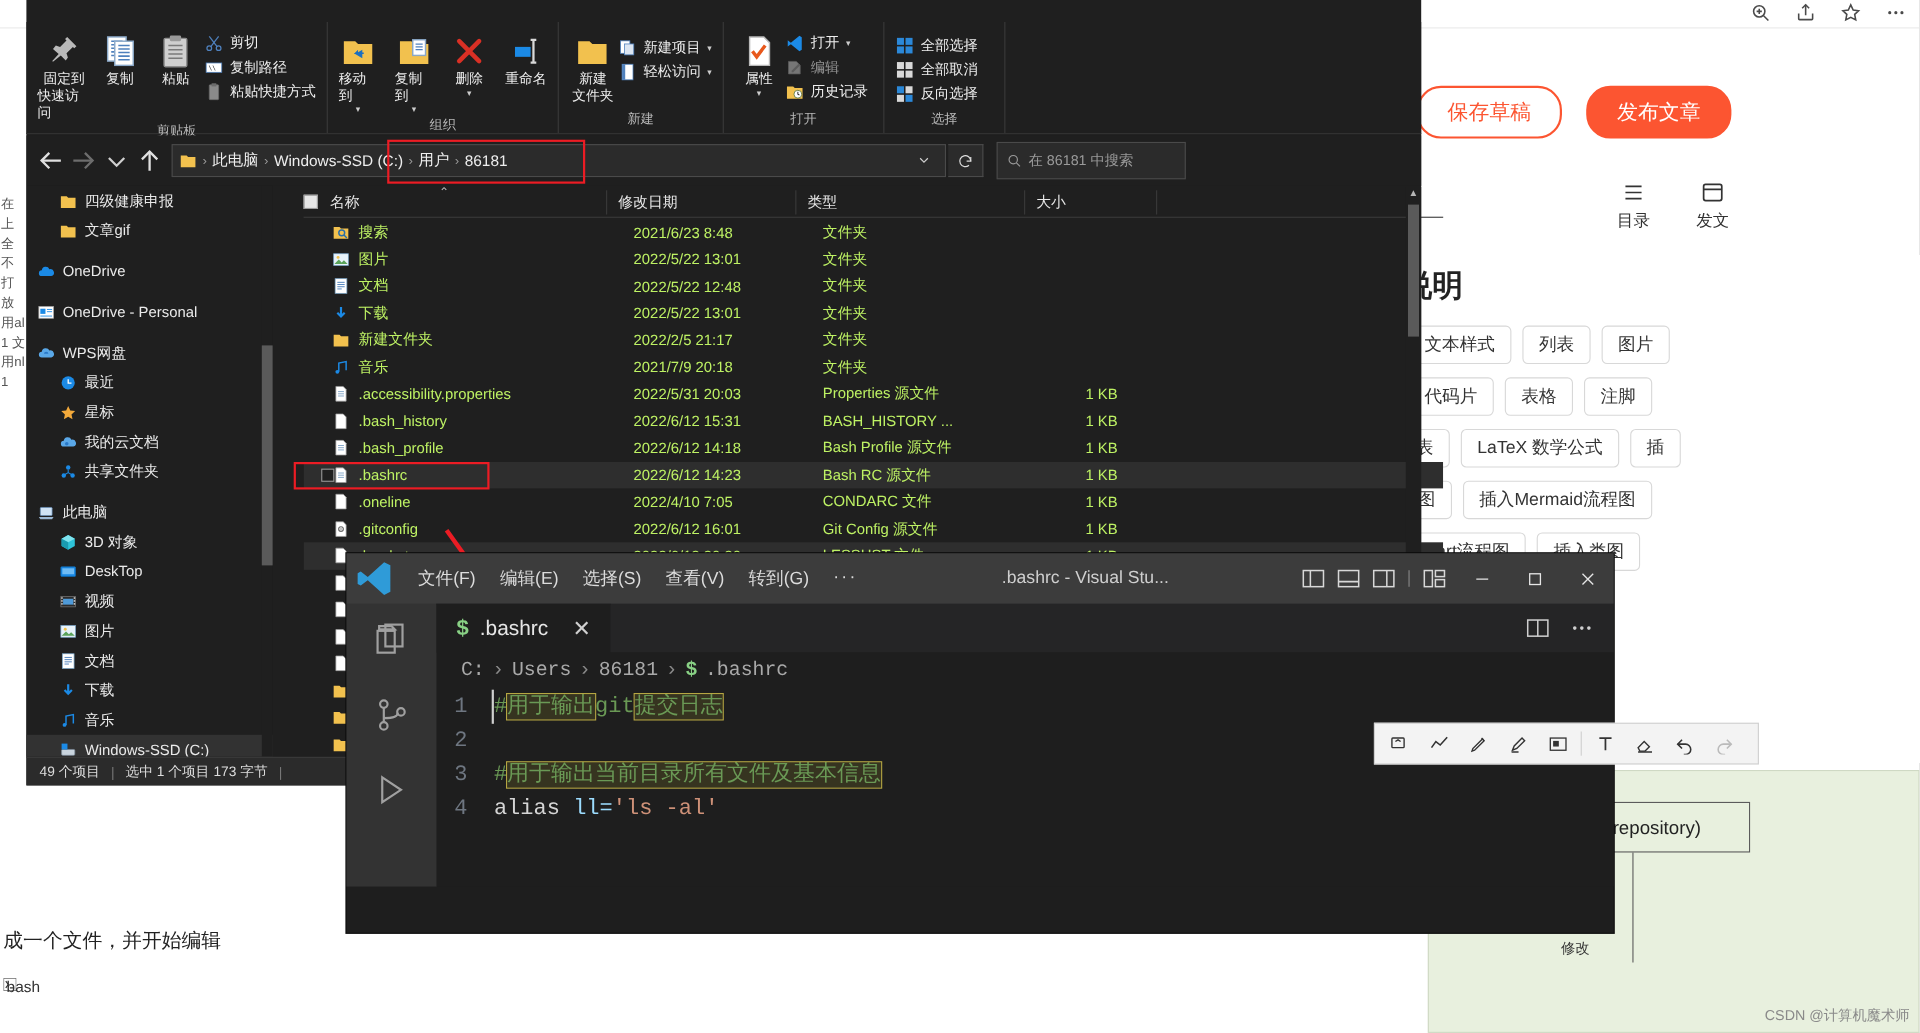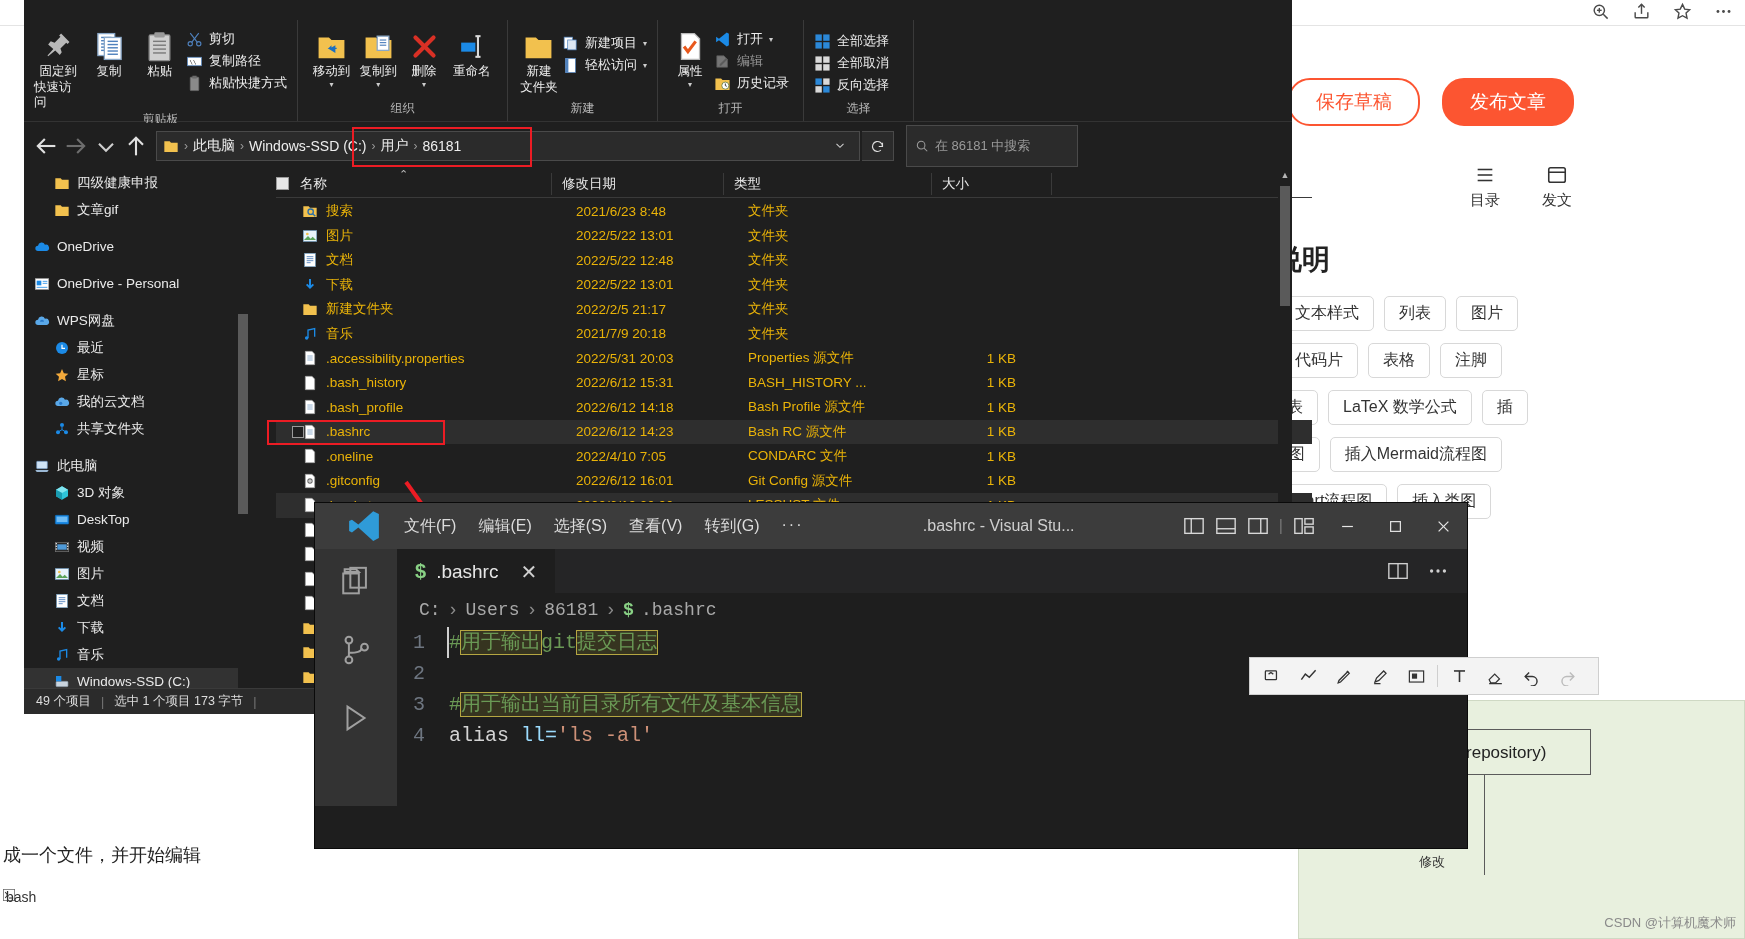--- a/index.html
+++ b/index.html
@@ -121,22 +121,22 @@
     display:flex; align-items:center; padding:0 6px; gap:3px; font-size:14px; color:#eee;
     margin-left:4px;
   }
   .crumbbox .sep { color:#9a9a9a; font-size:12px; padding:0 2px; }
   .crumb { cursor:pointer; white-space:nowrap; }
   .crumb-spacer { flex:1; }
   .crumb-dd { width:26px; text-align:center; color:#ccc; cursor:pointer; }
   .refresh { width:32px; height:30px; border:1px solid #4a4a4a; border-left:none; background:#2b2b2b;
              display:flex; align-items:center; justify-content:center; color:#ddd; cursor:pointer; }
   .searchbox {
-    width:172px; height:42px; border:1px solid #4a4a4a; background:#2b2b2b; margin-left:10px;
-    display:flex; align-items:center; gap:6px; padding:0 8px; font-size:13px; color:#9a9a9a;
+    width:172px; height:18px; border:1px solid #4a4a4a; background:#2b2b2b; margin-left:10px;
+    display:flex; align-items:center; gap:6px; padding:16px 8px; font-size:13px; color:#9a9a9a;
   }
   .searchbox svg { width:14px; height:14px; flex:none; }
 
   
   .navpane {
     position:absolute; left:0; top:169px; width:224px; height:519px;
     background:#1f1f1f; overflow:hidden;
   }
   .nav-item { display:flex; align-items:center; gap:7px; height:27px; font-size:13.5px; color:#eaeaea;
               padding-left:10px; cursor:pointer; white-space:nowrap; }
@@ -153,21 +153,21 @@
   .colheader {
     position:absolute; left:252px; top:170px; width:1036px; height:28px;
     border-bottom:1px solid #3a3a3a; display:flex; align-items:center;
     font-size:13.5px; color:#e8e8e8;
   }
   .colheader .cell { border-right:1px solid #3a3a3a; height:22px; display:flex; align-items:center; padding-left:10px; }
   .sortmark { position:absolute; left:375px; top:168px; color:#bbb; font-size:11px; }
 
   
   .filelist { position:absolute; left:252px; top:199px; width:1036px; height:489px; overflow:hidden; }
-  .frow { display:flex; align-items:center; height:24.5px; font-size:13.5px; color:#eab308; cursor:pointer; }
+  .frow { display:flex; align-items:center; height:24.5px; font-size:13.5px; color:#bef264; cursor:pointer; }
   .frow.hover { background:#2e2e2e; }
   .fname { width:300px; display:flex; align-items:center; gap:8px; padding-left:26px; white-space:nowrap; }
   .fname svg { width:16px; height:16px; flex:none; }
   .fdate { width:172px; }
   .ftype { width:208px; white-space:nowrap; overflow:hidden; }
   .fsize { width:60px; text-align:right; }
   .chkbox { position:absolute; left:268px; width:12px; height:12px; border:1px solid #9a9a9a; background:#1f1f1f; }
 
   .listscroll { position:absolute; right:0; top:170px; width:14px; height:518px; background:#1f1f1f; }
   .listscroll .up, .listscroll .down { height:14px; color:#b5b5b5; font-size:9px; text-align:center; }
@@ -187,21 +187,21 @@
   .redarrow { position:absolute; pointer-events:none; }
 
   
   .vscode {
     position:absolute; left:315px; top:503px; width:1152px; height:345px;
     background:#1e1e1e; color:#cccccc;
     font-family:"Liberation Sans", sans-serif;
     box-shadow:0 0 0 1px #0a0a0a;
   }
   .vs-title {
-    height:46px; background:#3c3c3c; display:flex; align-items:center; padding-left:32px; gap:0;
+    height:46px; background:#3c3c3c; display:flex; align-items:center; padding-left:8px; gap:0;
   }
   .vs-logo { width:34px; height:34px; flex:none; }
   .vs-menu { display:flex; gap:0; margin-left:12px; }
   .vs-menu span { font-size:16px; color:#dcdcdc; padding:4px 11px; cursor:pointer; white-space:nowrap; }
   .vs-dots { font-size:18px; color:#dcdcdc; padding:0 12px; letter-spacing:2px; cursor:pointer; }
   .vs-center { flex:1; text-align:center; font-size:16px; color:#cfcfcf; white-space:nowrap; }
   .vs-layout { display:flex; gap:10px; align-items:center; padding-right:8px; }
   .vs-layout svg { width:22px; height:22px; cursor:pointer; }
   .vs-winbtns { display:flex; align-items:center; }
   .vs-winbtn { width:48px; height:46px; display:flex; align-items:center; justify-content:center; color:#e6e6e6; cursor:pointer; }
@@ -293,20 +293,23 @@
         <span>
           <svg viewBox="0 0 24 24" fill="#4a4a4a">
               <circle cx="5" cy="12" r="1.8"></circle>
               <circle cx="12" cy="12" r="1.8"></circle>
               <circle cx="19" cy="12" r="1.8"></circle>
             </svg>
         </span>
       </div>
     </div>
 
+    <div class="left-strip">
+      <div class="left-strip-txt" style="top:150px">在上全不打放 用al1 文 用nl1</div>
+    </div>
 
     <div class="bottom-strip">
       <div class="bs-l1">成一个文件，并开始编辑</div>
       <svg class="bs-icon" viewBox="0 0 16 16">
           <rect x="0.5" y="0.5" width="15" height="15" fill="none" stroke="#666"></rect>
           <path d="M3 4l3 4-3 4" stroke="#333" fill="none" stroke-width="1.4"></path>
           <line x1="8" y1="12" x2="13" y2="12" stroke="#333" stroke-width="1.4"></line>
         </svg>
       <div class="bs-l2">bash</div>
     </div>
@@ -452,21 +455,21 @@
                   <rect x="9" y="1" width="6" height="4" fill="#6b6b6b"></rect>
                 </svg>
               <span>粘贴快捷方式</span>
             </div>
           </div>
         </div>
         <div class="rgroup-title">剪贴板</div>
       </div>
 
       <div class="rgroup" style="width:210px">
-        <div class="rgroup-body" style="gap:0">
+        <div class="rgroup-body" style="gap:16px">
           <div class="big-btn" style="width:50px">
             <span class="ico">
               <svg viewBox="0 0 24 24">
                   <path d="M2 5h8l2 2h10v14H2z" fill="#f2c14e"></path>
                   <path d="M16 14H9l3-3v2h4z" fill="#1b6fc1"></path>
                   <path d="M15 11l-5 3 5 3z" fill="#1b6fc1"></path>
                 </svg>
             </span>
             <span>移动到</span>
             <span class="caret">▾</span>

